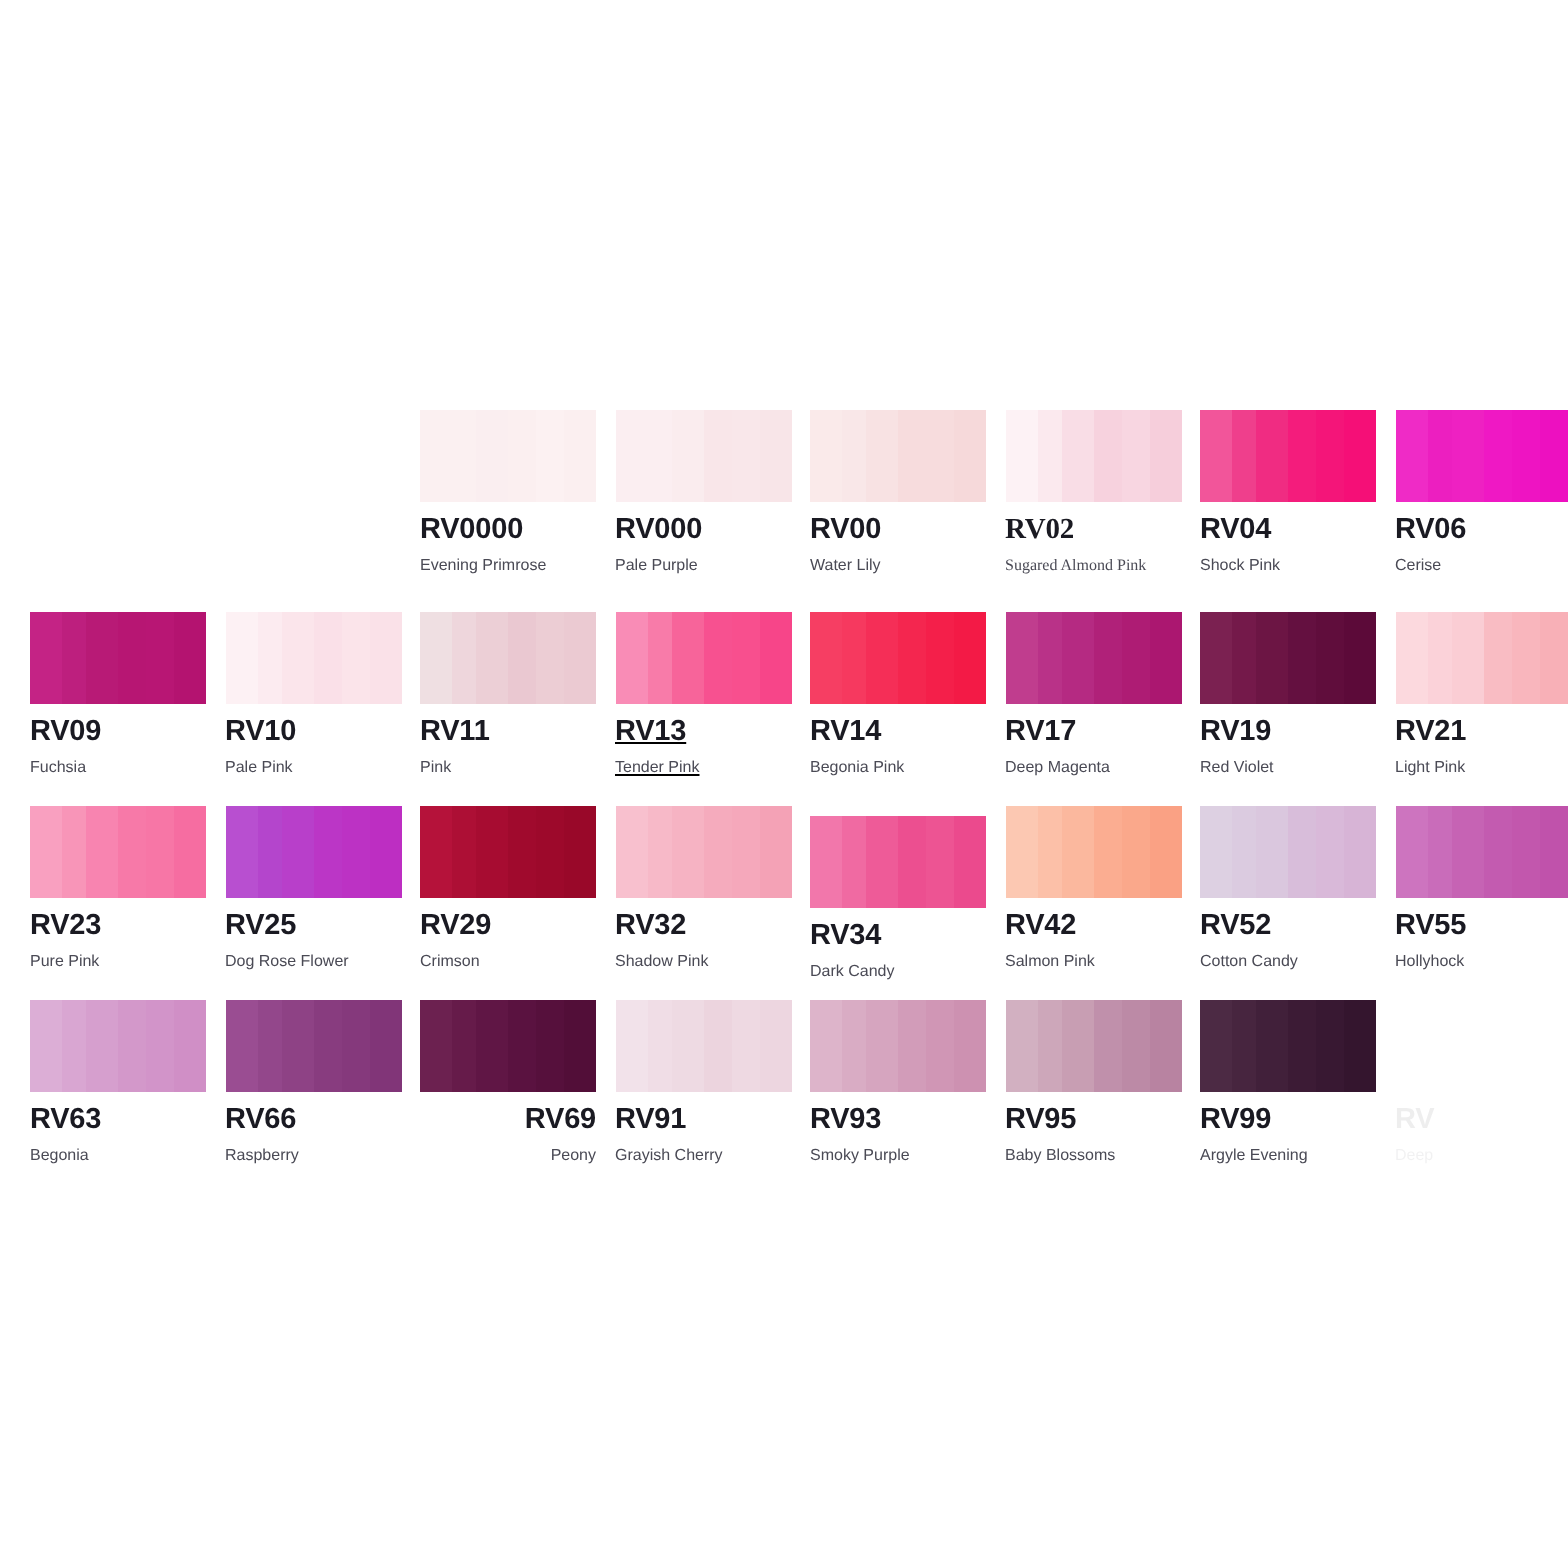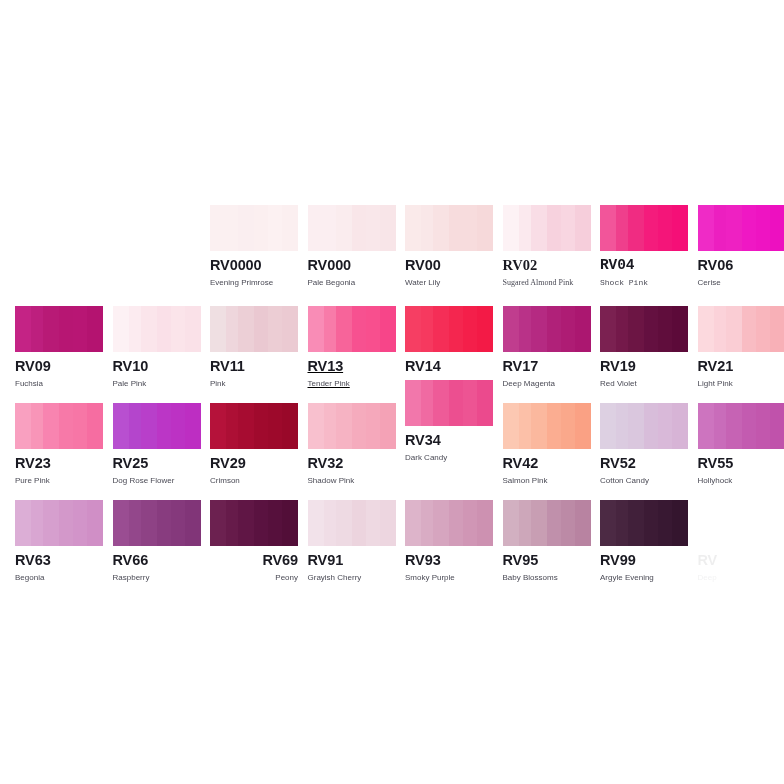--- a/index.html
+++ b/index.html
@@ -94,21 +94,21 @@
       <div class="swatch-cell" style="left: 307.5px; top: 205px;">
         <div class="swatch-chip">
           <div class="band b1" style="background: rgb(251, 238, 241);"></div>
           <div class="band b2" style="background: rgb(251, 238, 241);"></div>
           <div class="band b3" style="background: rgb(250, 236, 238);"></div>
           <div class="band b4" style="background: rgb(249, 230, 233);"></div>
           <div class="band b5" style="background: rgb(249, 231, 234);"></div>
           <div class="band b6" style="background: rgb(248, 229, 232);"></div>
         </div>
         <div class="swatch-code">RV000</div>
-        <div class="swatch-name">Pale Begonia</div>
+        <div class="swatch-name">Pale Purple</div>
       </div>
       <div class="swatch-cell" style="left: 405px; top: 205px;">
         <div class="swatch-chip">
           <div class="band b1" style="background: rgb(250, 234, 234);"></div>
           <div class="band b2" style="background: rgb(249, 231, 232);"></div>
           <div class="band b3" style="background: rgb(248, 226, 227);"></div>
           <div class="band b4" style="background: rgb(247, 220, 221);"></div>
           <div class="band b5" style="background: rgb(247, 220, 221);"></div>
           <div class="band b6" style="background: rgb(246, 217, 218);"></div>
         </div>
@@ -120,21 +120,21 @@
           <div class="band b1" style="background: rgb(253, 242, 245);"></div>
           <div class="band b2" style="background: rgb(251, 233, 238);"></div>
           <div class="band b3" style="background: rgb(249, 221, 230);"></div>
           <div class="band b4" style="background: rgb(247, 210, 222);"></div>
           <div class="band b5" style="background: rgb(248, 214, 225);"></div>
           <div class="band b6" style="background: rgb(246, 206, 219);"></div>
         </div>
         <div class="swatch-code">RV02</div>
         <div class="swatch-name">Sugared Almond Pink</div>
       </div>
-      <div class="swatch-cell" style="left: 600px; top: 205px; font-family: Liberation Mono, monospace;">
+      <div class="swatch-cell" style="left: 600px; top: 205px;">
         <div class="swatch-chip">
           <div class="band b1" style="background: rgb(242, 85, 154);"></div>
           <div class="band b2" style="background: rgb(239, 63, 140);"></div>
           <div class="band b3" style="background: rgb(240, 44, 130);"></div>
           <div class="band b4" style="background: rgb(244, 28, 124);"></div>
           <div class="band b5" style="background: rgb(244, 21, 121);"></div>
           <div class="band b6" style="background: rgb(245, 15, 119);"></div>
         </div>
         <div class="swatch-code">RV04</div>
         <div class="swatch-name">Shock Pink</div>
@@ -288,21 +288,21 @@
           <div class="band b1" style="background: rgb(248, 192, 206);"></div>
           <div class="band b2" style="background: rgb(247, 185, 200);"></div>
           <div class="band b3" style="background: rgb(246, 179, 195);"></div>
           <div class="band b4" style="background: rgb(245, 171, 189);"></div>
           <div class="band b5" style="background: rgb(245, 168, 187);"></div>
           <div class="band b6" style="background: rgb(244, 162, 182);"></div>
         </div>
         <div class="swatch-code">RV32</div>
         <div class="swatch-name">Shadow Pink</div>
       </div>
-      <div class="swatch-cell" style="left: 405px; top: 380px;">
+      <div class="swatch-cell" style="left: 405px; top: 408px;">
         <div class="swatch-chip">
           <div class="band b1" style="background: rgb(242, 119, 171);"></div>
           <div class="band b2" style="background: rgb(240, 106, 162);"></div>
           <div class="band b3" style="background: rgb(238, 91, 152);"></div>
           <div class="band b4" style="background: rgb(236, 79, 144);"></div>
           <div class="band b5" style="background: rgb(237, 84, 147);"></div>
           <div class="band b6" style="background: rgb(235, 74, 141);"></div>
         </div>
         <div class="swatch-code">RV34</div>
         <div class="swatch-name">Dark Candy</div>

